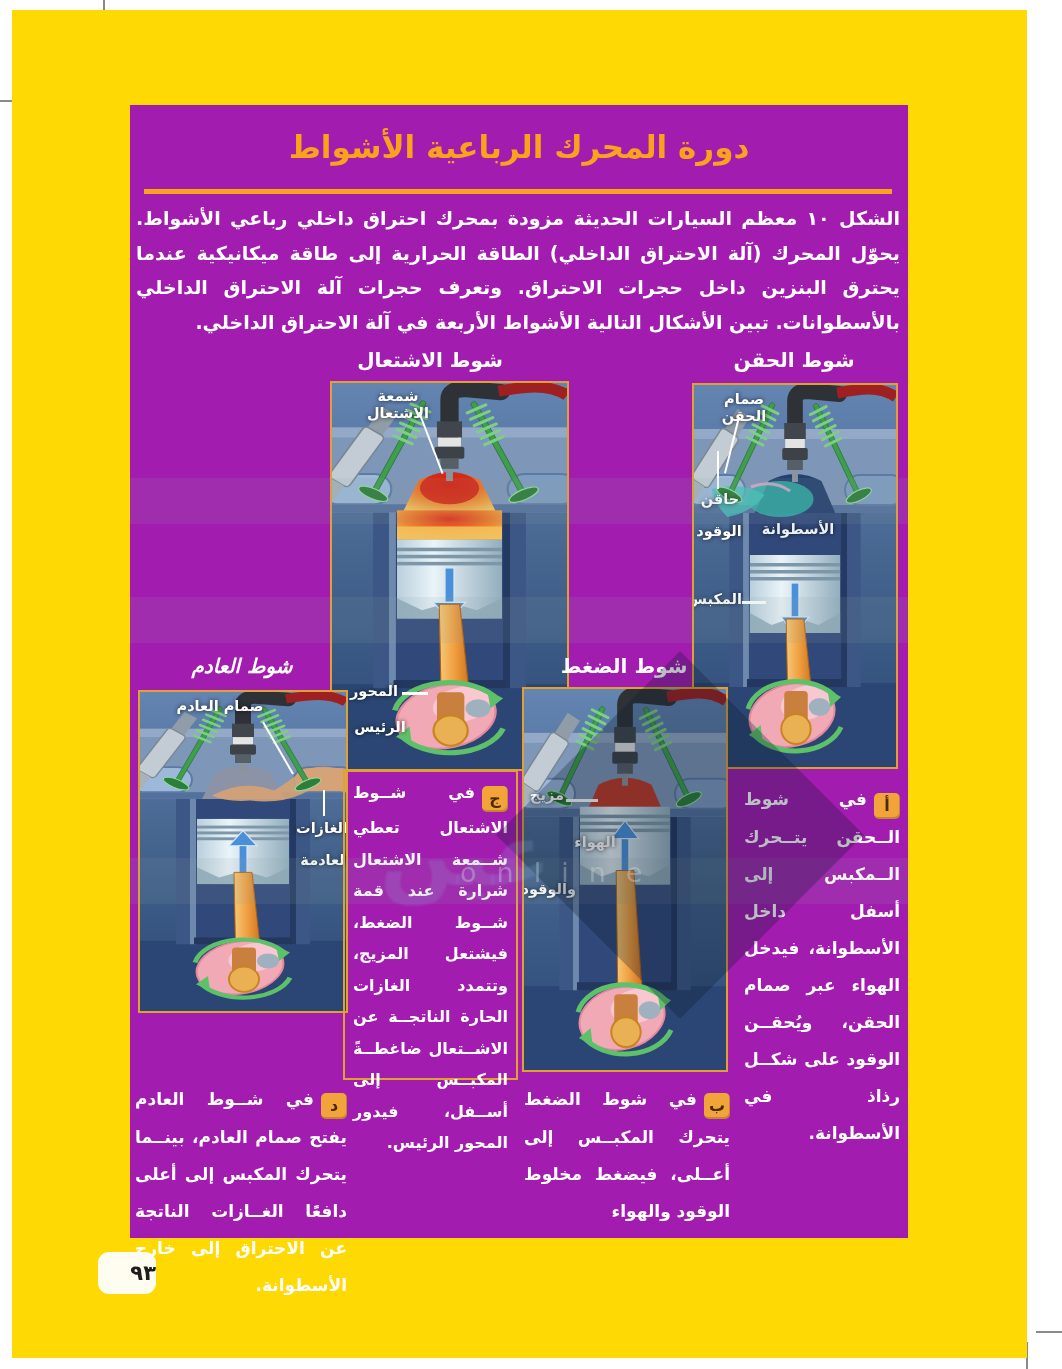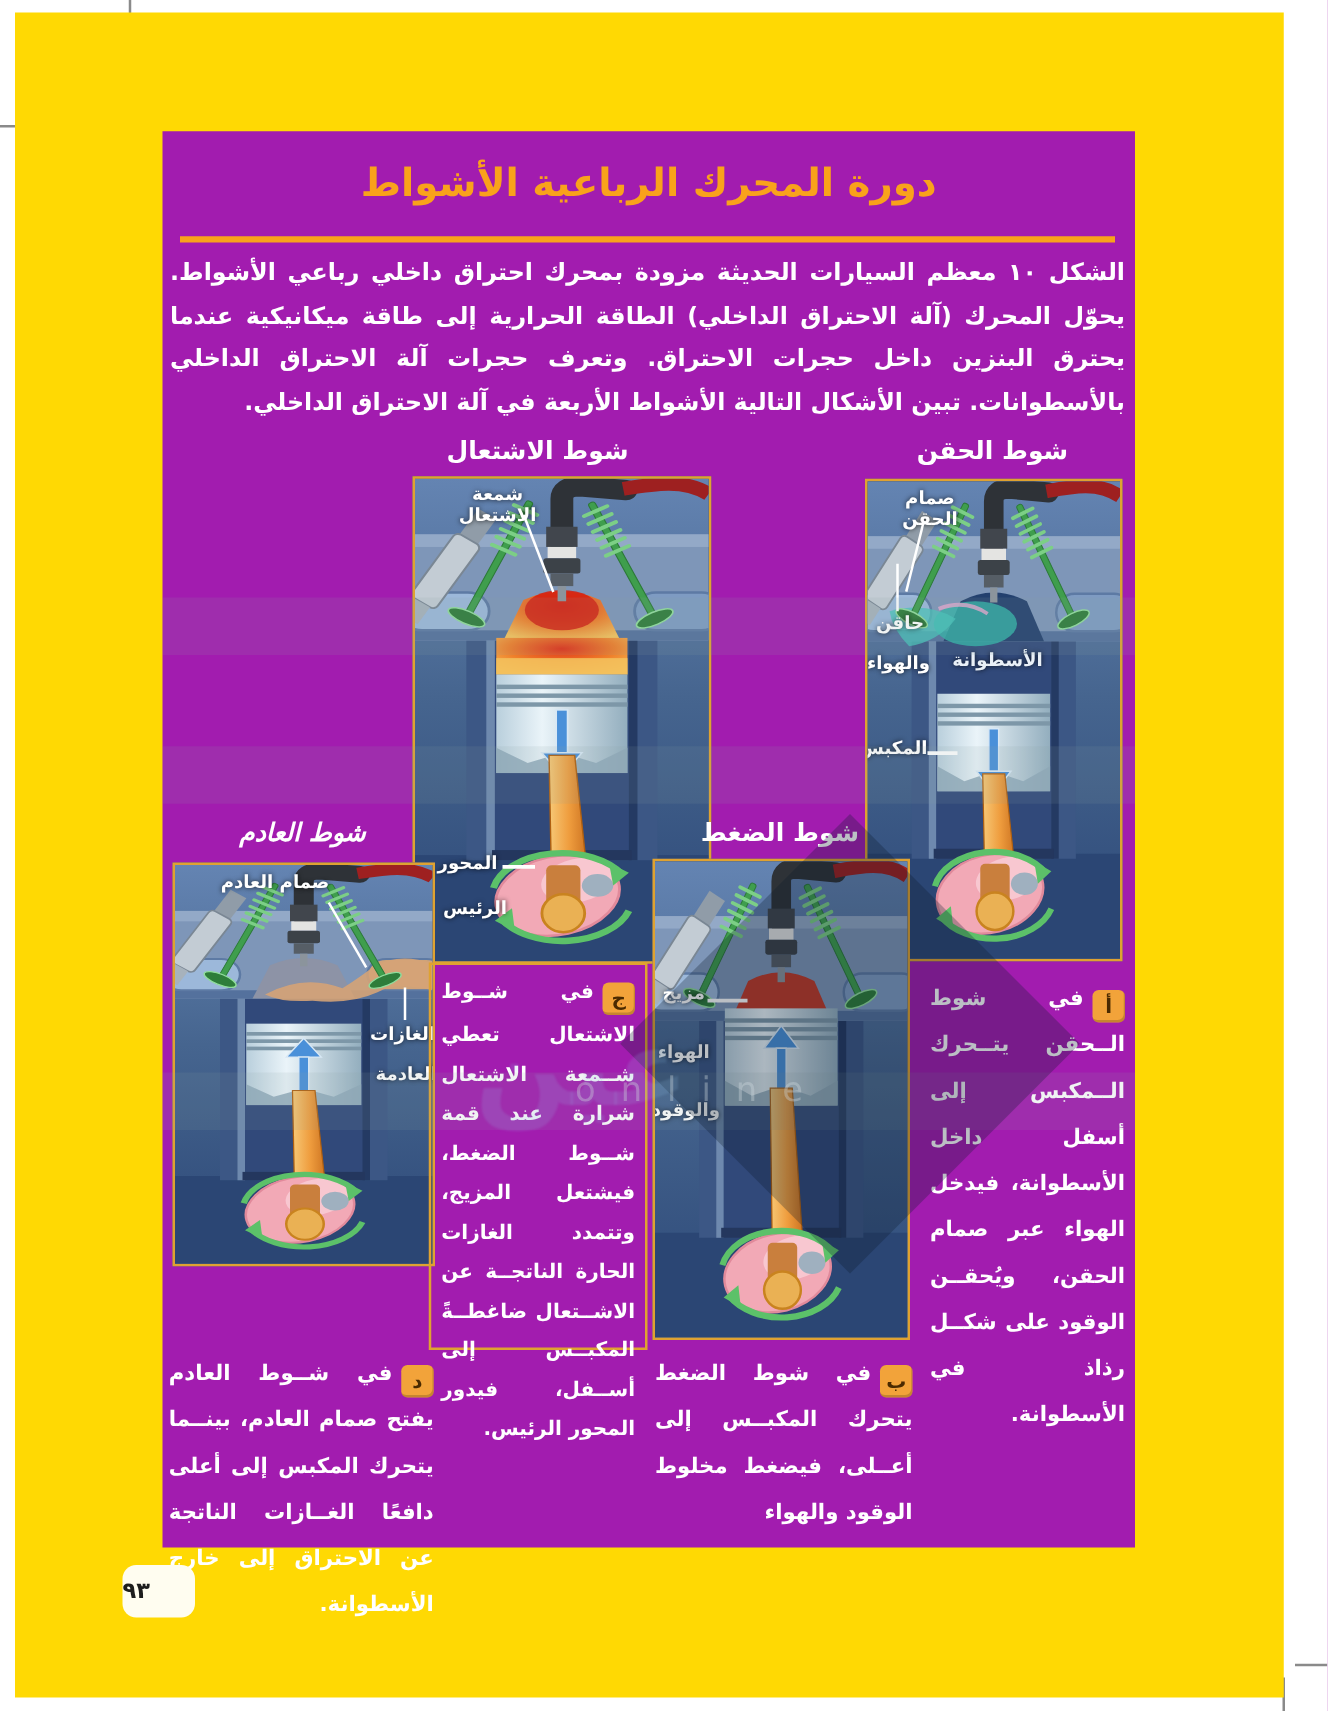--- a/index.html
+++ b/index.html
@@ -22,21 +22,21 @@
         text-align:center;line-height:1.15;text-shadow:0 0 4px rgba(0,0,0,.75);}
   .leader{position:absolute;background:#fff;}
   .note{position:absolute;color:#fff;direction:rtl;}
   .note p{margin:0;font-size:17px;font-weight:bold;line-height:2.18;text-align:justify;color:#fff;}
   .badge{display:inline-block;width:26px;height:26px;background:#F2A33A;color:#4a2a00;
         border-radius:5px;text-align:center;line-height:26px;font-size:16px;font-weight:bold;
         margin-left:7px;vertical-align:-6px;box-shadow:inset -1px -2px 0 rgba(0,0,0,.18);}
   .note-c{border:2.5px solid #DFA231;box-sizing:border-box;padding:5px 8px;}
   .note-c p{font-size:16px;line-height:1.97;}
   .pagenum{position:absolute;left:98px;top:1252px;width:58px;height:42px;background:#FFFDF0;
-        border-radius:11px;color:#1d1d1d;font-size:18px;font-weight:bold;text-align:left;line-height:42px;}
+        border-radius:11px;color:#1d1d1d;font-size:21px;font-weight:bold;text-align:right;line-height:42px;}
   
   .wmbar{position:absolute;left:0;width:778px;height:46px;background:rgba(140,160,160,.13);pointer-events:none;}
   .wm-online{position:absolute;left:330px;top:752px;width:360px;color:rgba(205,215,220,.38);
         font-size:27px;letter-spacing:20px;pointer-events:none;}
   .wm-swoosh{position:absolute;left:420px;top:600px;width:260px;height:260px;
         background:rgba(12,24,44,.28);transform:rotate(45deg);pointer-events:none;}
   .wm-ar{position:absolute;left:250px;top:700px;color:rgba(150,200,235,.16);font-size:86px;
         font-weight:bold;filter:blur(1px);pointer-events:none;}
 </style>
 </head>
@@ -249,21 +249,21 @@
     <rect x="16" y="20" width="15" height="26" fill="#909ca8"></rect>
     <rect x="13" y="44" width="21" height="60" rx="4" fill="#c3ccd4" stroke="#7a8794" stroke-width="1.5"></rect>
     <rect x="17" y="104" width="13" height="16" fill="#a7b2bc"></rect>
     <rect x="20" y="120" width="7" height="12" fill="#8b96a0"></rect>
   </g>
   </svg>
         </div>
       <div class="dlabel" style="left:8px;top:6px;width:84px;">صمام الحقن</div>
       <div class="leader" style="left:44px;top:32px;width:2px;height:58px;transform:rotate(14deg);transform-origin:top center;"></div>
       <div class="dlabel" style="left:4px;top:106px;width:44px;">حاقن</div>
-      <div class="dlabel" style="left:0px;top:138px;width:50px;">والهواء</div>
+      <div class="dlabel" style="left:0px;top:138px;width:50px;">الوقود</div>
       <div class="leader" style="left:23px;top:66px;width:2px;height:38px;"></div>
       <div class="dlabel" style="left:62px;top:136px;width:84px;color:#e9f0f7;">الأسطوانة</div>
       <div class="dlabel" style="left:2px;top:206px;width:46px;">المكبس</div>
       <div class="leader" style="left:48px;top:216px;width:24px;height:2.5px;"></div>
     </div>
 
     <div class="stroke-title" style="left:6px;top:549px;width:212px;font-style:italic;">شوط العادم</div>
     <div class="stroke-title" style="left:390px;top:549px;width:208px;text-align:center;">شوط الضغط</div>
 
     <div class="diagram" style="left:8px;top:585px;width:210px;height:323px;">
@@ -450,21 +450,21 @@
   <g transform="rotate(33 24 70)">
     <rect x="16" y="20" width="15" height="26" fill="#909ca8"></rect>
     <rect x="13" y="44" width="21" height="60" rx="4" fill="#c3ccd4" stroke="#7a8794" stroke-width="1.5"></rect>
     <rect x="17" y="104" width="13" height="16" fill="#a7b2bc"></rect>
     <rect x="20" y="120" width="7" height="12" fill="#8b96a0"></rect>
   </g>
   </svg>
         </div>
       <div class="dlabel" style="left:2px;top:98px;width:42px;">مزيج</div>
       <div class="leader" style="left:42px;top:110px;width:32px;height:2.5px;"></div>
-      <div class="dlabel" style="left:0px;top:145px;width:46px;">الهواء</div>
+      <div class="dlabel" style="left:0px;top:145px;width:46px;padding-left:48px;">الهواء</div>
       <div class="dlabel" style="left:0px;top:192px;width:52px;">والوقود</div>
     </div>
 
     <div class="note note-c" style="left:213px;top:665px;width:175px;height:310px;">
       <p><span class="badge">ج</span><span>في شــوط الاشتعال تعطي شــمعة الاشتعال شرارة عند قمة شــوط الضغط، فيشتعل المزيج، وتتمدد الغازات الحارة الناتجــة عن الاشــتعال ضاغطــةً المكبــس إلى أســفل، فيدور المحور الرئيس.</span></p>
     </div>
 
     <div class="note" style="left:614px;top:676px;width:156px;">
       <p><span class="badge">أ</span><span>في شوط الــحقن يتــحرك الــمكبس إلى أسفل داخل الأسطوانة، فيدخل الهواء عبر صمام الحقن، ويُحقــن الوقود على شكــل رذاذ في الأسطوانة.</span></p>
     </div>

